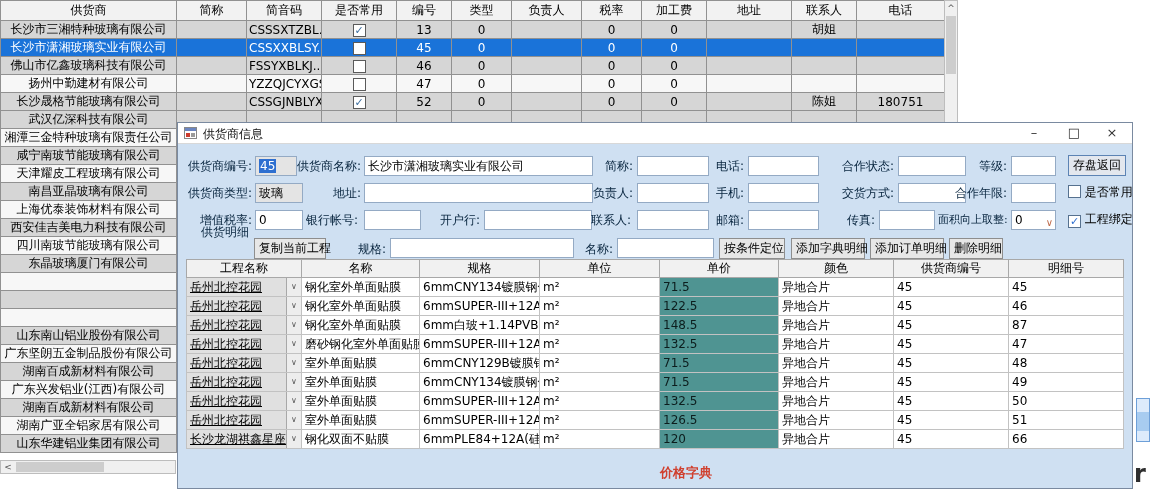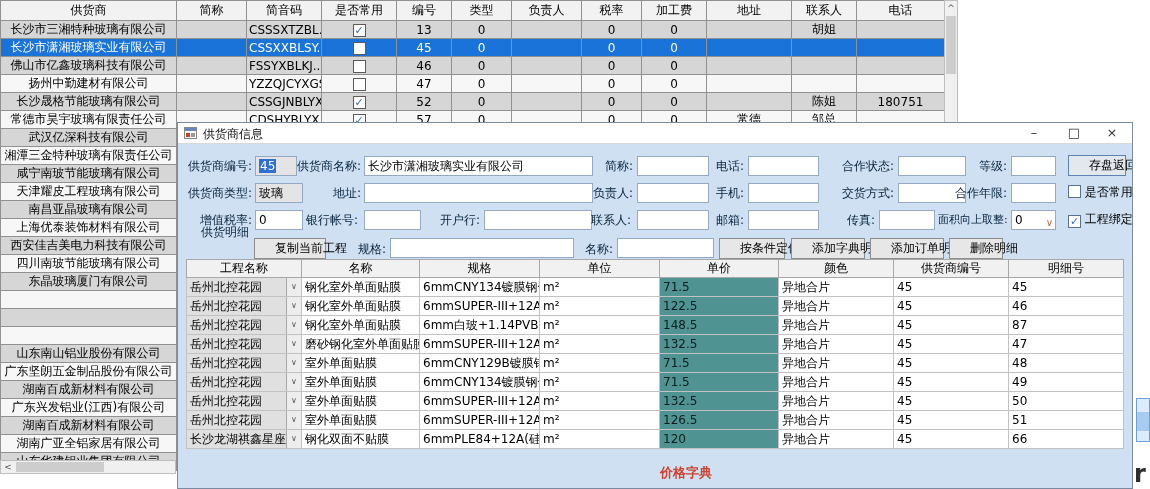--- a/index.html
+++ b/index.html
@@ -44,38 +44,38 @@
   .wbtn.min{right:80px;} .wbtn.max{right:40px;} .wbtn.cls{right:2px;}
 
   .lb{position:absolute;height:20px;line-height:20px;text-align:right;white-space:nowrap;overflow:hidden;color:#06233d;}
   .ip{position:absolute;height:20px;border:1px solid #94aac4;background:#fff;padding:0 3px;
       font:inherit;line-height:18px;white-space:nowrap;overflow:hidden;}
   input.ip{outline:none;}
   .ip.ro{background:#e4e4e4;}
   .selhl{background:#2e6fd0;color:#fff;padding:0 1px;}
   .combo .carr{position:absolute;right:2px;top:3px;font-size:10px;color:#bf6a4a;}
   .btn{position:absolute;height:21px;background:#e7e7e7;border:1px solid #8e8e8e;
-      text-align:center;line-height:19px;padding:0 20px;white-space:nowrap;}
+      text-align:center;line-height:19px;padding:0 4px;white-space:nowrap;}
   .btn.primary{border-color:#5c83b4;background:#e3e7ee;}
   .cbxrow{position:absolute;height:16px;line-height:15px;white-space:nowrap;}
   .cbx{display:inline-block;width:13px;height:13px;background:#fff;border:1px solid #56718f;
       vertical-align:-2px;text-align:center;line-height:11px;font-size:11px;color:#2e6fd0;font-weight:bold;}
   .seclbl{position:absolute;color:#06233d;}
 
   
   table.dgrid{position:absolute;left:8px;top:136px;width:937px;border-collapse:collapse;table-layout:fixed;
       background:#1d4ed8;border:1px solid #3f3f3f;}
   table.dgrid th{height:18px;background:#f1f1f1;border:1px solid #a8a8a8;font-weight:normal;
       text-align:center;padding:0 2px;overflow:hidden;white-space:nowrap;}
   table.dgrid td{height:19px;border:1px solid #c2c2c2;padding:0 3px;overflow:hidden;
       white-space:nowrap;text-align:left;background:#fff;}
   table.dgrid td.price{background:#4f9492;color:#0c1d1d;}
   table.dgrid td.proj{padding:0;}
   .ccombo{display:flex;align-items:center;height:100%;background:#e0e0e0;padding-left:3px;}
-  .ccombo .txt{flex:1;overflow:hidden;white-space:nowrap;}
+  .ccombo .txt{flex:1;overflow:hidden;white-space:nowrap;text-decoration:underline;}
   .ccombo .arrbox{width:15px;align-self:stretch;border-left:1px solid #a8a8a8;background:#ededed;
       text-align:center;font-size:8px;color:#555;line-height:18px;}
 
   .pricedict{position:absolute;left:482px;top:341px;color:#d0402f;font-size:13px;font-weight:bold;}
 
   
   .edge-sliver{position:absolute;left:1136px;top:398px;width:14px;height:44px;
       background:linear-gradient(#ddebfb 0 30%, #a8ccf0 30% 75%, #ddebfb 75%);border:1px solid #6d9fd8;}
   .edge-mark{position:absolute;left:1134px;top:460px;width:16px;height:29px;color:#2e2e2e;
       font-weight:bold;font-size:24px;line-height:29px;}
@@ -178,34 +178,20 @@
         <td><span class="cb">✓</span></td>
         <td>52</td>
         <td>0</td>
         <td></td>
         <td>0</td>
         <td>0</td>
         <td></td>
         <td>陈姐</td>
         <td>180751</td>
       </tr>
-      <tr class="even">
-        <td>常德市昊宇玻璃有限责任公司</td>
-        <td></td>
-        <td>CDSHYBLYX</td>
-        <td><span class="cb">✓</span></td>
-        <td>57</td>
-        <td>0</td>
-        <td></td>
-        <td>0</td>
-        <td>0</td>
-        <td>常德</td>
-        <td>邹总</td>
-        <td></td>
-      </tr>
       <tr class="odd">
         <td>武汉亿深科技有限公司</td>
         <td></td>
         <td></td>
         <td></td>
         <td></td>
         <td></td>
         <td></td>
         <td></td>
         <td></td>

